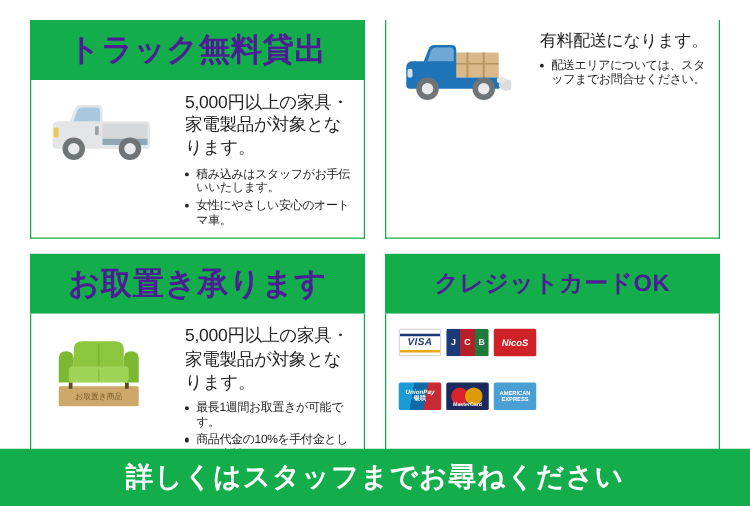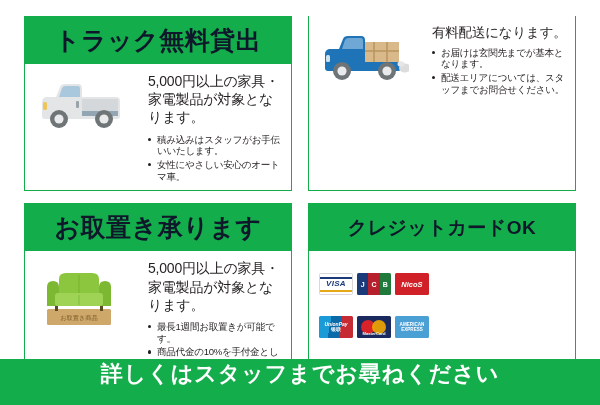--- a/index.html
+++ b/index.html
@@ -25,21 +25,21 @@
     column-gap:16px;
     row-gap:12px;
   }
   .panel{
     display:flex;
     flex-direction:column;
     background:#ffffff;
   }
   .panel-header{
     background:#13ad4b;
-    color:#0f172a;
+    color:#4c1d95;
     height:48px;
     display:flex;
     align-items:center;
     justify-content:center;
     font-size:25px;
     font-weight:bold;
     letter-spacing:0.5px;
     line-height:1;
     white-space:nowrap;
   }
@@ -114,33 +114,33 @@
     letter-spacing:-0.2px;
     padding-top:14px;
   }
   .footer{
     position:absolute;
     left:0;bottom:0;
     width:600px;height:46px;
     background:#13ad4b;
     color:#ffffff;
     display:flex;
+    align-items:center;
     justify-content:center;
     font-size:22px;
     font-weight:bold;
     letter-spacing:1px;
   }
 
   
   .card-grid{
     display:grid;
     grid-template-columns:repeat(3,34px);
     grid-template-rows:repeat(2,22px);
     gap:21px 4px;
-    margin-top:10px;
   }
   .card{
     width:34px;height:22px;
     border-radius:1.5px;
     overflow:hidden;
     position:relative;
     font-size:6px;
     font-weight:bold;
     display:flex;
     align-items:center;
@@ -237,21 +237,20 @@
             <circle cx="25" cy="41" r="4.6" fill="#e8eaeb"></circle>
             <circle cx="70" cy="41" r="9" fill="#6f7477"></circle>
             <circle cx="70" cy="41" r="4.6" fill="#e8eaeb"></circle>
             <ellipse cx="88" cy="38" rx="6" ry="4.5" fill="#dcdcdc"></ellipse>
             <ellipse cx="84" cy="34" rx="3.5" ry="2.8" fill="#e6e6e6"></ellipse>
           </svg>
         </div>
         <div class="copy">
           <p class="lead">有料配送になります。</p>
           <ul class="bullets">
-            <li>お届けは玄関先までが基本となります。</li>
             <li>配送エリアについては、スタッフまでお問合せください。</li>
           </ul>
         </div>
       </div>
     </div>
 
     <div class="panel">
       <div class="panel-header">お取置き承ります</div>
       <div class="panel-body">
         <div class="art">

